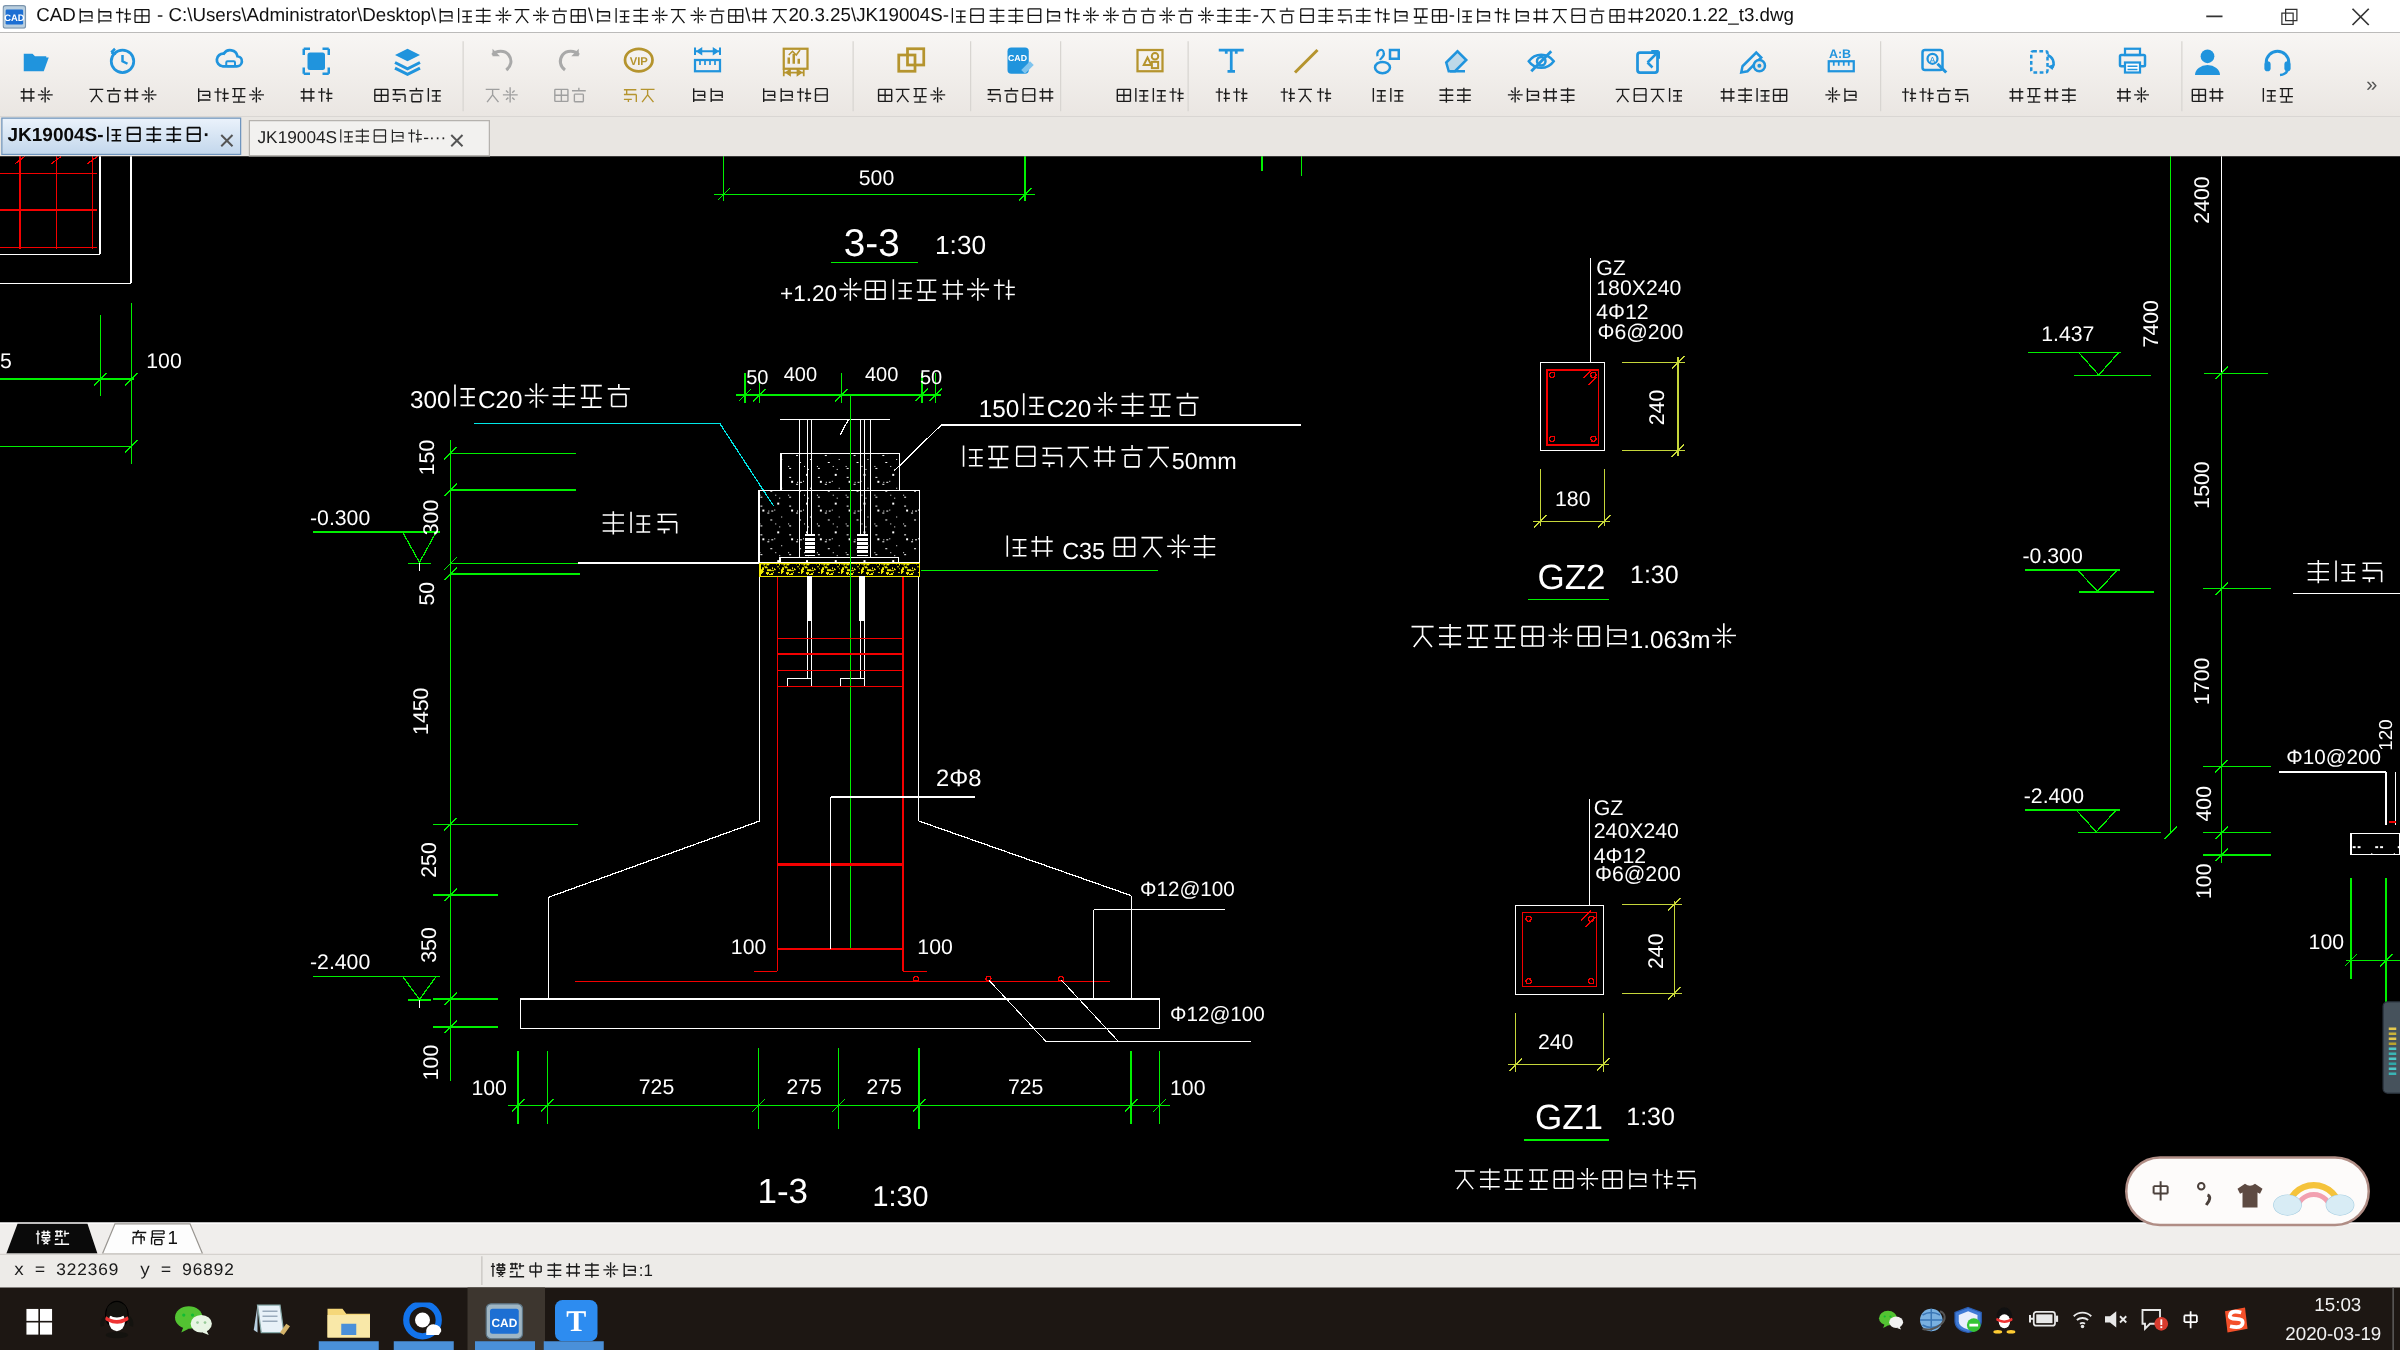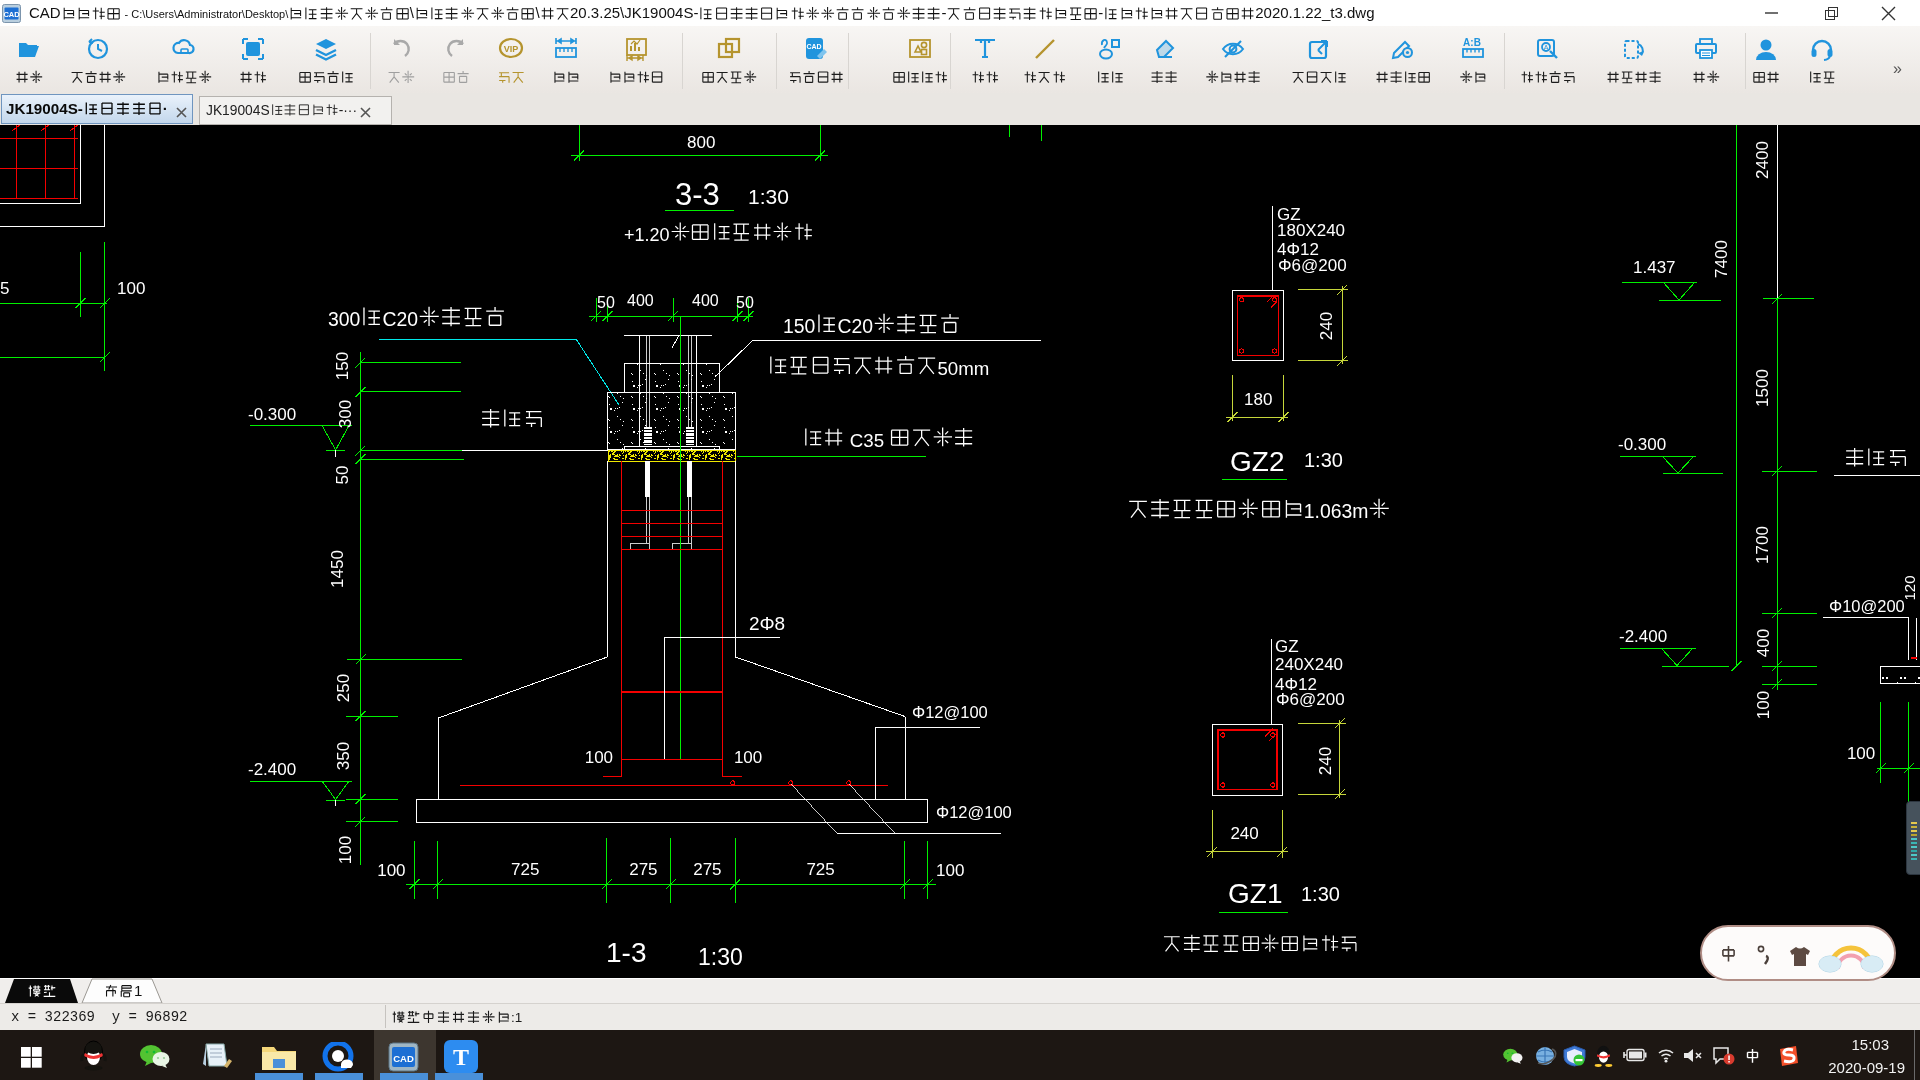--- a/index.html
+++ b/index.html
@@ -289,21 +289,21 @@
     <line x1="1911.0" y1="657.7" x2="1916.6" y2="657.7" stroke="#f40000" stroke-width="2"></line>
     <rect x="1880.7" y="666.6" width="39.3" height="16.9" fill="url(#stip2)" stroke="#ffffff" stroke-width="1"></rect>
     <line x1="1880.7" y1="702.0" x2="1880.7" y2="783.0" stroke="#00f000" stroke-width="1"></line>
     <line x1="1908.8" y1="702.0" x2="1908.8" y2="815.0" stroke="#00f000" stroke-width="1"></line>
     <line x1="1877.0" y1="768.1" x2="1920.0" y2="768.1" stroke="#00f000" stroke-width="1"></line>
     <line x1="1875.7" y1="773.1" x2="1885.7" y2="763.1" stroke="#00f000" stroke-width="1"></line>
     <line x1="1903.8" y1="773.1" x2="1913.8" y2="763.1" stroke="#00f000" stroke-width="1"></line>
   </svg>
 <div style="position:absolute;left:117.0px;top:279.8px;font:normal 17.0px &quot;Liberation Sans&quot;,sans-serif;color:#ffffff;line-height:1;white-space:nowrap">100</div>
 <div style="position:absolute;left:0.0px;top:279.8px;font:normal 17.0px &quot;Liberation Sans&quot;,sans-serif;color:#ffffff;line-height:1;white-space:nowrap">5</div>
-<div style="position:absolute;left:687.0px;top:133.8px;font:normal 17.0px &quot;Liberation Sans&quot;,sans-serif;color:#ffffff;line-height:1;white-space:nowrap">800</div>
+<div style="position:absolute;left:687.0px;top:133.8px;font:normal 17.0px &quot;Liberation Sans&quot;,sans-serif;color:#ffffff;line-height:1;white-space:nowrap">500</div>
 <div style="position:absolute;left:675.0px;top:179.0px;font:normal 31.0px &quot;Liberation Sans&quot;,sans-serif;color:#ffffff;line-height:1;white-space:nowrap">3-3</div>
 <div style="position:absolute;left:748.0px;top:186.3px;font:normal 21.0px &quot;Liberation Sans&quot;,sans-serif;color:#ffffff;line-height:1;white-space:nowrap">1:30</div>
 <div style="position:absolute;left:624.0px;top:219.8px;font:25.0px &quot;Liberation Sans&quot;,sans-serif;color:#ffffff;line-height:1;white-space:nowrap"><span style="font-size:18.0px">+1.20</span><svg class="cg" style="width:20.5px;height:23.0px" viewBox="0 0 100 100">
       <path d="M8 50L94 50M50 6L50 94M26 24L40 38M76 24L62 38M26 78L40 66M76 78L62 66" stroke="#ffffff" stroke-width="6" fill="none"></path>
     </svg><svg class="cg" style="width:20.5px;height:23.0px" viewBox="0 0 100 100">
       <path d="M12 18L88 18M12 18L12 88M88 18L88 88M12 88L88 88M50 18L50 88M12 52L88 52" stroke="#ffffff" stroke-width="6" fill="none"></path>
     </svg><svg class="cg" style="width:20.5px;height:23.0px" viewBox="0 0 100 100">
       <path d="M18 10L18 90M38 26L90 26M38 56L90 56M38 86L90 86M64 26L64 86" stroke="#ffffff" stroke-width="6" fill="none"></path>
     </svg><svg class="cg" style="width:20.5px;height:23.0px" viewBox="0 0 100 100">
       <path d="M12 14L88 14M26 14L26 60M62 14L62 60M12 60L88 60M50 60L50 92M16 92L86 92" stroke="#ffffff" stroke-width="6" fill="none"></path>
@@ -481,21 +481,21 @@
     <text x="9.5" y="12.5" font-family="Liberation Sans" font-size="7.5" font-weight="bold" fill="#fff" text-anchor="middle">CAD</text>
   </svg>
 <div style="position:absolute;left:29px;top:0;font:16px &quot;Liberation Sans&quot;,sans-serif;color:#111;line-height:26px;white-space:nowrap"><span style="font-size:15.0px">CAD</span><svg class="cg" style="width:15.2px;height:14.7px" viewBox="0 0 100 100">
       <path d="M20 12L20 92M20 30L84 30M84 30L84 68M40 52L84 52M20 80L88 80" stroke="#111" stroke-width="7" fill="none"></path>
     </svg><svg class="cg" style="width:15.2px;height:14.7px" viewBox="0 0 100 100">
       <path d="M20 12L20 92M20 30L84 30M84 30L84 68M40 52L84 52M20 80L88 80" stroke="#111" stroke-width="7" fill="none"></path>
     </svg><svg class="cg" style="width:15.2px;height:14.7px" viewBox="0 0 100 100">
       <path d="M30 10L30 90M10 34L52 34M68 12L68 90M56 42L92 42M56 70L92 70" stroke="#111" stroke-width="7" fill="none"></path>
     </svg><svg class="cg" style="width:15.2px;height:14.7px" viewBox="0 0 100 100">
       <path d="M12 18L88 18M12 18L12 88M88 18L88 88M12 88L88 88M50 18L50 88M12 52L88 52" stroke="#111" stroke-width="7" fill="none"></path>
-    </svg><span style="font-size:11px"> - C:\Users\Administrator\Desktop\</span><svg class="cg" style="width:15.2px;height:14.7px" viewBox="0 0 100 100">
+    </svg><span style="font-size:15.0px"> - C:\Users\Administrator\Desktop\</span><svg class="cg" style="width:15.2px;height:14.7px" viewBox="0 0 100 100">
       <path d="M20 12L20 92M20 30L84 30M84 30L84 68M40 52L84 52M20 80L88 80" stroke="#111" stroke-width="7" fill="none"></path>
     </svg><svg class="cg" style="width:15.2px;height:14.7px" viewBox="0 0 100 100">
       <path d="M18 10L18 90M38 26L90 26M38 56L90 56M38 86L90 86M64 26L64 86" stroke="#111" stroke-width="7" fill="none"></path>
     </svg><svg class="cg" style="width:15.2px;height:14.7px" viewBox="0 0 100 100">
       <path d="M10 22L90 22M10 52L90 52M10 82L90 82M50 8L50 95" stroke="#111" stroke-width="7" fill="none"></path>
     </svg><svg class="cg" style="width:15.2px;height:14.7px" viewBox="0 0 100 100">
       <path d="M8 50L94 50M50 6L50 94M26 24L40 38M76 24L62 38M26 78L40 66M76 78L62 66" stroke="#111" stroke-width="7" fill="none"></path>
     </svg><svg class="cg" style="width:15.2px;height:14.7px" viewBox="0 0 100 100">
       <path d="M10 18L90 18M50 18L50 50M50 50L18 92M50 50L84 92" stroke="#111" stroke-width="7" fill="none"></path>
     </svg><svg class="cg" style="width:15.2px;height:14.7px" viewBox="0 0 100 100">
@@ -1083,21 +1083,21 @@
     <rect x="16.3" y="15" width="1.5" height="1.5" fill="#fff"></rect>
   </svg>
 <div style="position:absolute;left:1744px;top:1047px;font:17px &quot;Liberation Sans&quot;,sans-serif;color:#fff"><svg class="cg" style="width:17.0px;height:15.6px" viewBox="0 0 100 100">
       <path d="M18 28L82 28M18 62L82 62M18 28L18 62M82 28L82 62M50 6L50 94" stroke="#fff" stroke-width="9" fill="none"></path>
     </svg></div>
 <svg style="position:absolute;left:1778px;top:1045px" width="21" height="22" viewBox="0 0 21 22">
     <path d="M2 4 L18 1 L20 18 L4 21 Z" fill="#f4502a"></path>
     <path d="M15 5 q-8 -2 -9 2 q-1 3 5 3 q6 0 5 4 q-1 4 -10 2" stroke="#fff" stroke-width="3" fill="none"></path>
   </svg>
 <div style="position:absolute;left:1797px;top:1036px;width:92px;text-align:right;font:15px &quot;Liberation Sans&quot;,sans-serif;color:#f2f2f2">15:03</div>
-<div style="position:absolute;left:1790px;top:1059px;width:115px;text-align:right;font:15px &quot;Liberation Sans&quot;,sans-serif;color:#f2f2f2">2020-09-19</div>
+<div style="position:absolute;left:1790px;top:1059px;width:115px;text-align:right;font:15px &quot;Liberation Sans&quot;,sans-serif;color:#f2f2f2">2020-03-19</div>
 <div style="position:absolute;left:1914px;top:1030px;width:1px;height:50px;background:#6a6a6a"></div>
 <div style="position:absolute;left:1906px;top:801px;width:14px;height:72px;background:#46525c;border-radius:4px 0 0 4px;border:1px solid #2d3640"></div>
 <div style="position:absolute;left:1911px;top:822px;width:6px;height:2px;background:#e5c94e"></div>
 <div style="position:absolute;left:1911px;top:826px;width:6px;height:2px;background:#c9b23a"></div>
 <div style="position:absolute;left:1911px;top:830px;width:6px;height:2px;background:#e5c94e"></div>
 <div style="position:absolute;left:1911px;top:834px;width:6px;height:2px;background:#b9a32e"></div>
 <div style="position:absolute;left:1911px;top:838px;width:6px;height:2px;background:#4ec9c9"></div>
 <div style="position:absolute;left:1911px;top:842px;width:6px;height:2px;background:#3ab5b5"></div>
 <div style="position:absolute;left:1911px;top:846px;width:6px;height:2px;background:#4ec9c9"></div>
 <div style="position:absolute;left:1911px;top:850px;width:6px;height:2px;background:#2fa8a8"></div>

